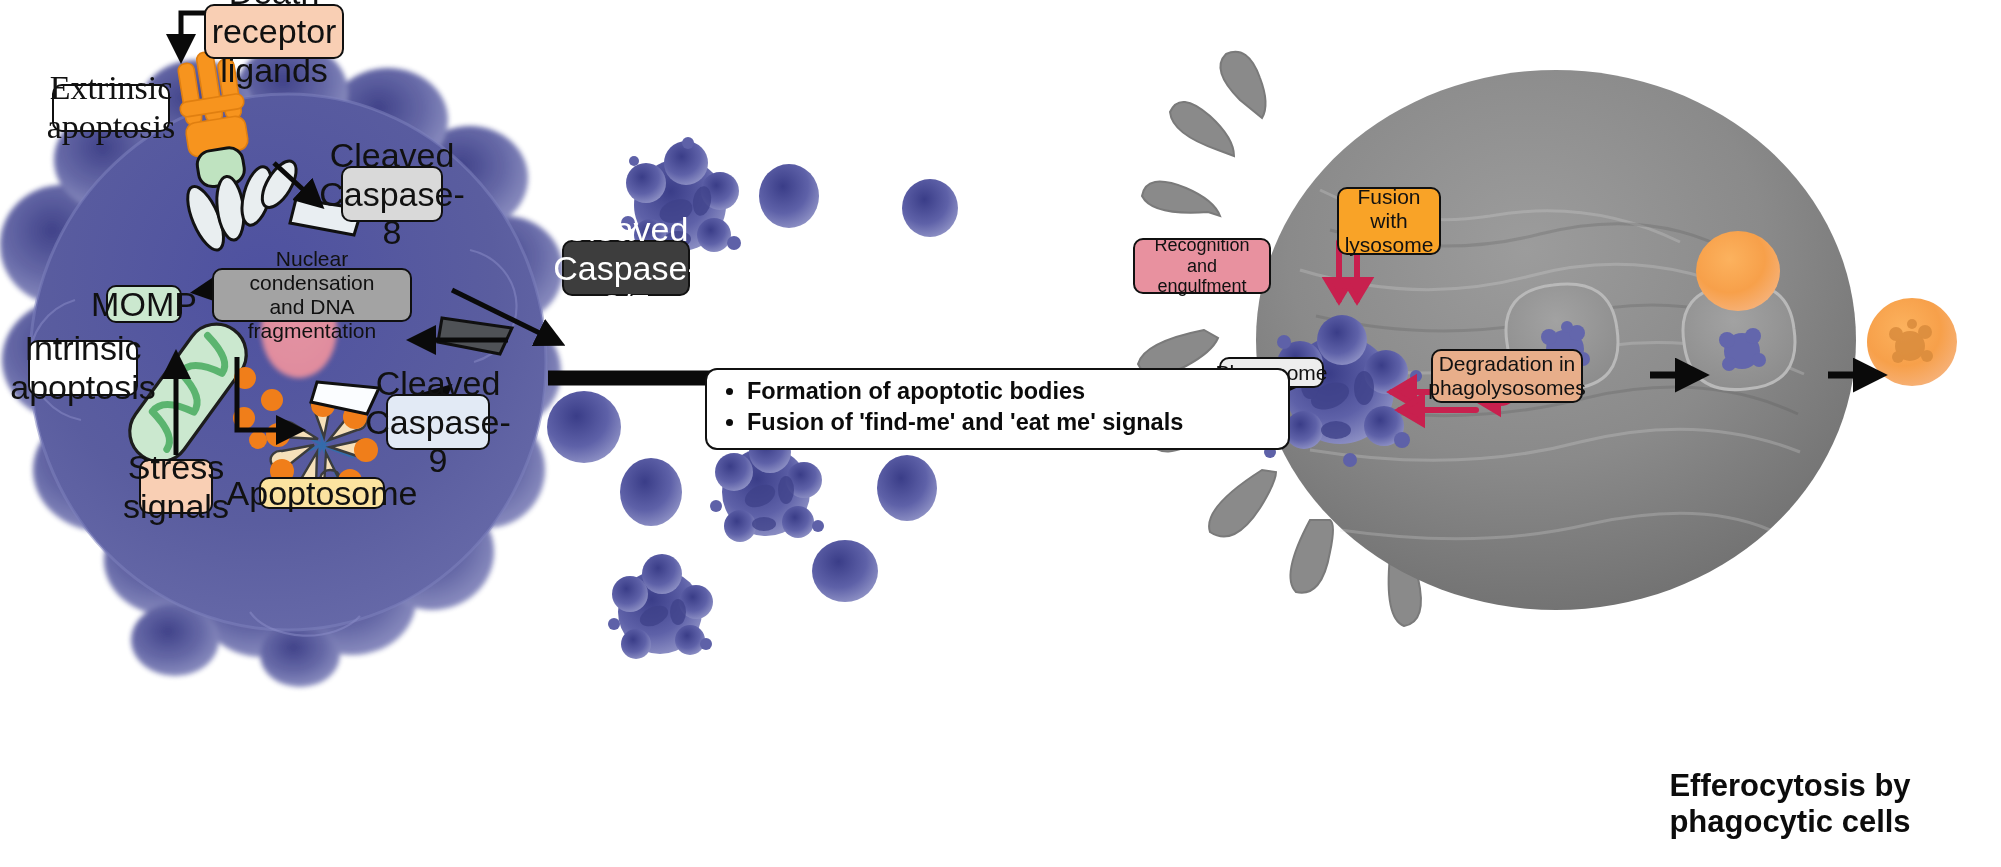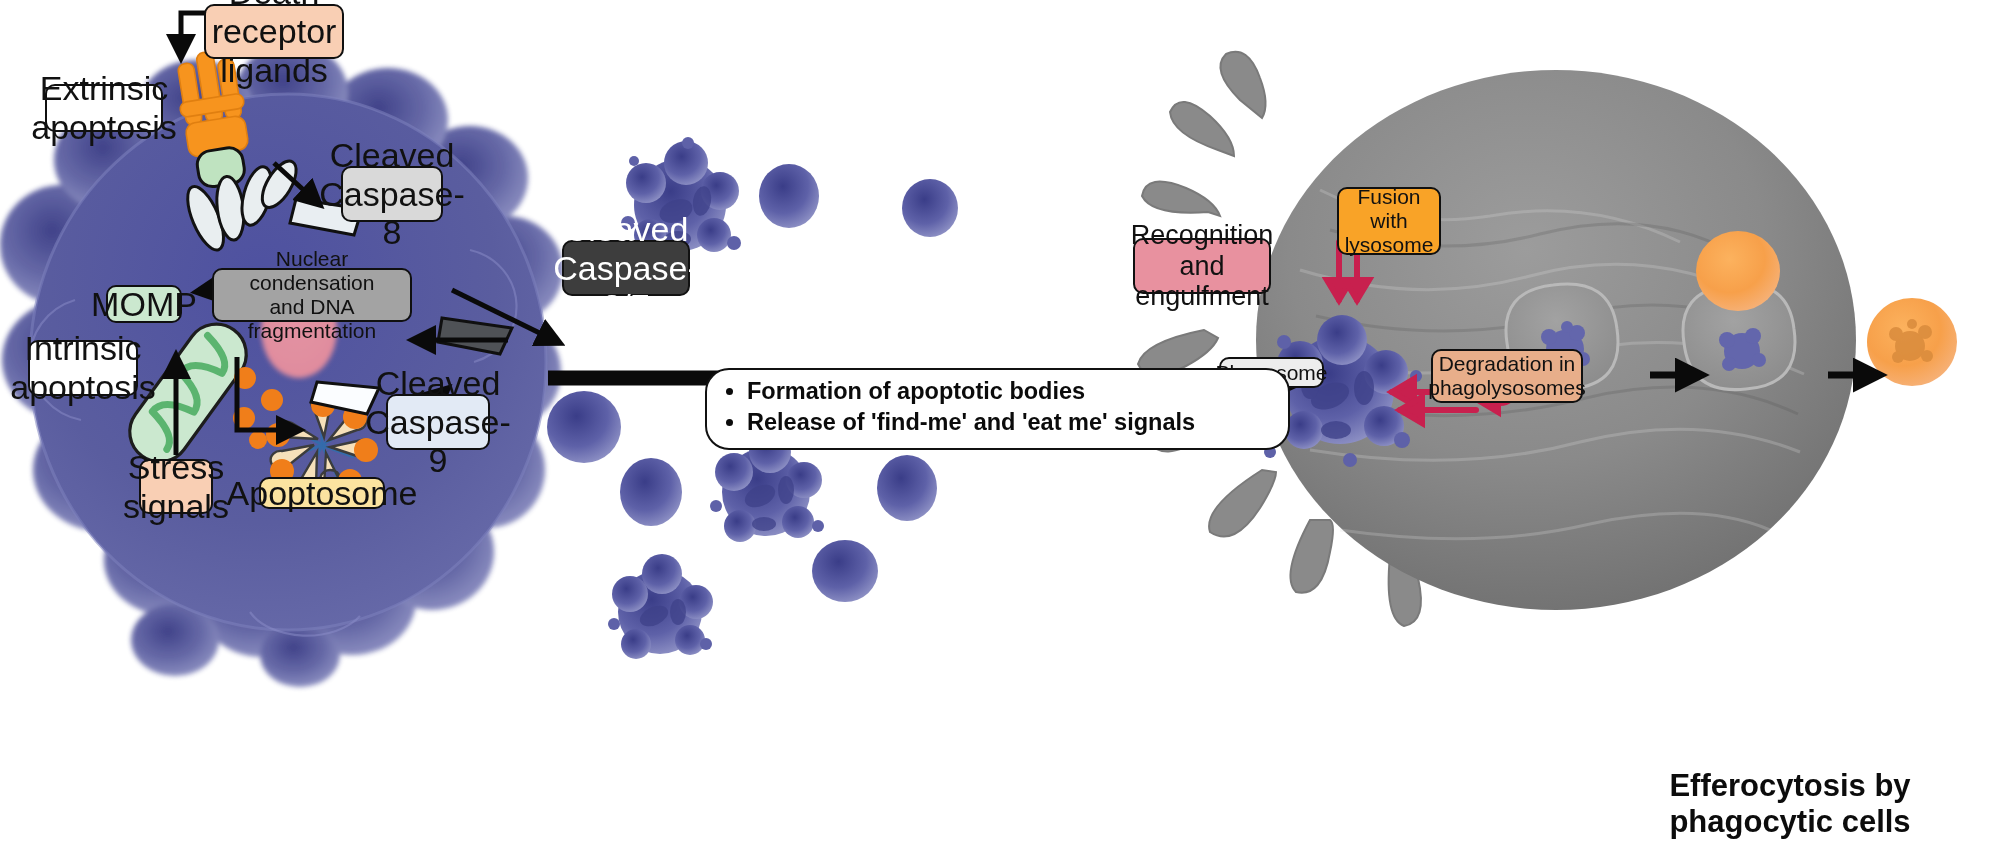--- a/index.html
+++ b/index.html
@@ -60,21 +60,21 @@
     z-index: 45;
   }
 
   
   #bullets {
     position: absolute;
     left: 705px; top: 368px;
     width: 585px; height: 82px;
     background: #ffffff;
     border: 2.5px solid #111;
-    border-radius: 24px;
+    border-radius: 12px;
     z-index: 42;
     padding: 6px 2px 6px 18px;
     box-sizing: border-box;
   }
   #bullets ul {
     margin: 0; padding: 0 0 0 22px;
     list-style: disc;
   }
   #bullets li {
     font-weight: bold;
@@ -459,21 +459,21 @@
 
     <g stroke="#0a0a0a" fill="none" stroke-width="7" marker-end="url(#ahBig)">
       <path d="M1650,375 L1700,375"></path>
       <path d="M1828,375 L1878,375"></path>
     </g>
   </svg>
 
   <div class="lbl peach" style="left:204px; top:4px; width:140px; height:55px;">Death receptor
 ligands</div>
 
-  <div class="lbl white" style="left:45px; top:84px; width:118px; height:48px;">Extrinsic
+  <div class="lbl white" style="left:52px; top:84px; width:118px; height:48px;font-family:Liberation Serif, serif;">Extrinsic
 apoptosis</div>
 
   <div class="lbl grey" style="left:341px; top:166px; width:102px; height:56px;">Cleaved
 Caspase-8</div>
 
   <div class="lbl dark" style="left:562px; top:240px; width:128px; height:56px;">Cleaved
 Caspase-3/7</div>
 
   <div class="lbl green" style="left:106px; top:285px; width:76px; height:38px;">MOMP</div>
 
@@ -484,36 +484,36 @@
 apoptosis</div>
 
   <div class="lbl peach" style="left:139px; top:459px; width:74px; height:55px;">Stress
 signals</div>
 
   <div class="lbl yellow" style="left:259px; top:477px; width:126px; height:32px;">Apoptosome</div>
 
   <div class="lbl bluepale" style="left:386px; top:394px; width:104px; height:56px;">Cleaved
 Caspase-9</div>
 
-  <div class="lbl rose" style="left:1133px; top:238px; width:138px; height:56px; font-size:27px;">Recognition and
+  <div class="lbl rose" style="left:1133px; top:238px; width:138px; height:56px; font-size:18px;">Recognition and
 engulfment</div>
 
   <div class="lbl orange" style="left:1337px; top:187px; width:104px; height:68px; font-size:21px;">Fusion
 with
 lysosome</div>
 
   <div class="lbl lgrey" style="left:1219px; top:357px; width:105px; height:31px; font-size:21px;">Phagosome</div>
 
   <div class="lbl tan" style="left:1431px; top:349px; width:152px; height:54px; font-size:21px;">Degradation in
 phagolysosomes</div>
 
   <div id="bullets">
     <ul>
       <li>Formation of apoptotic bodies</li>
-      <li>Release of 'find-me' and 'eat me' signals</li>
+      <li>Fusion of 'find-me' and 'eat me' signals</li>
     </ul>
   </div>
 
 
   <div class="caption" style="left:1580px; top:768px; width:420px;">Efferocytosis by
 phagocytic cells</div>
 
 </div>
 
 </body></html>

